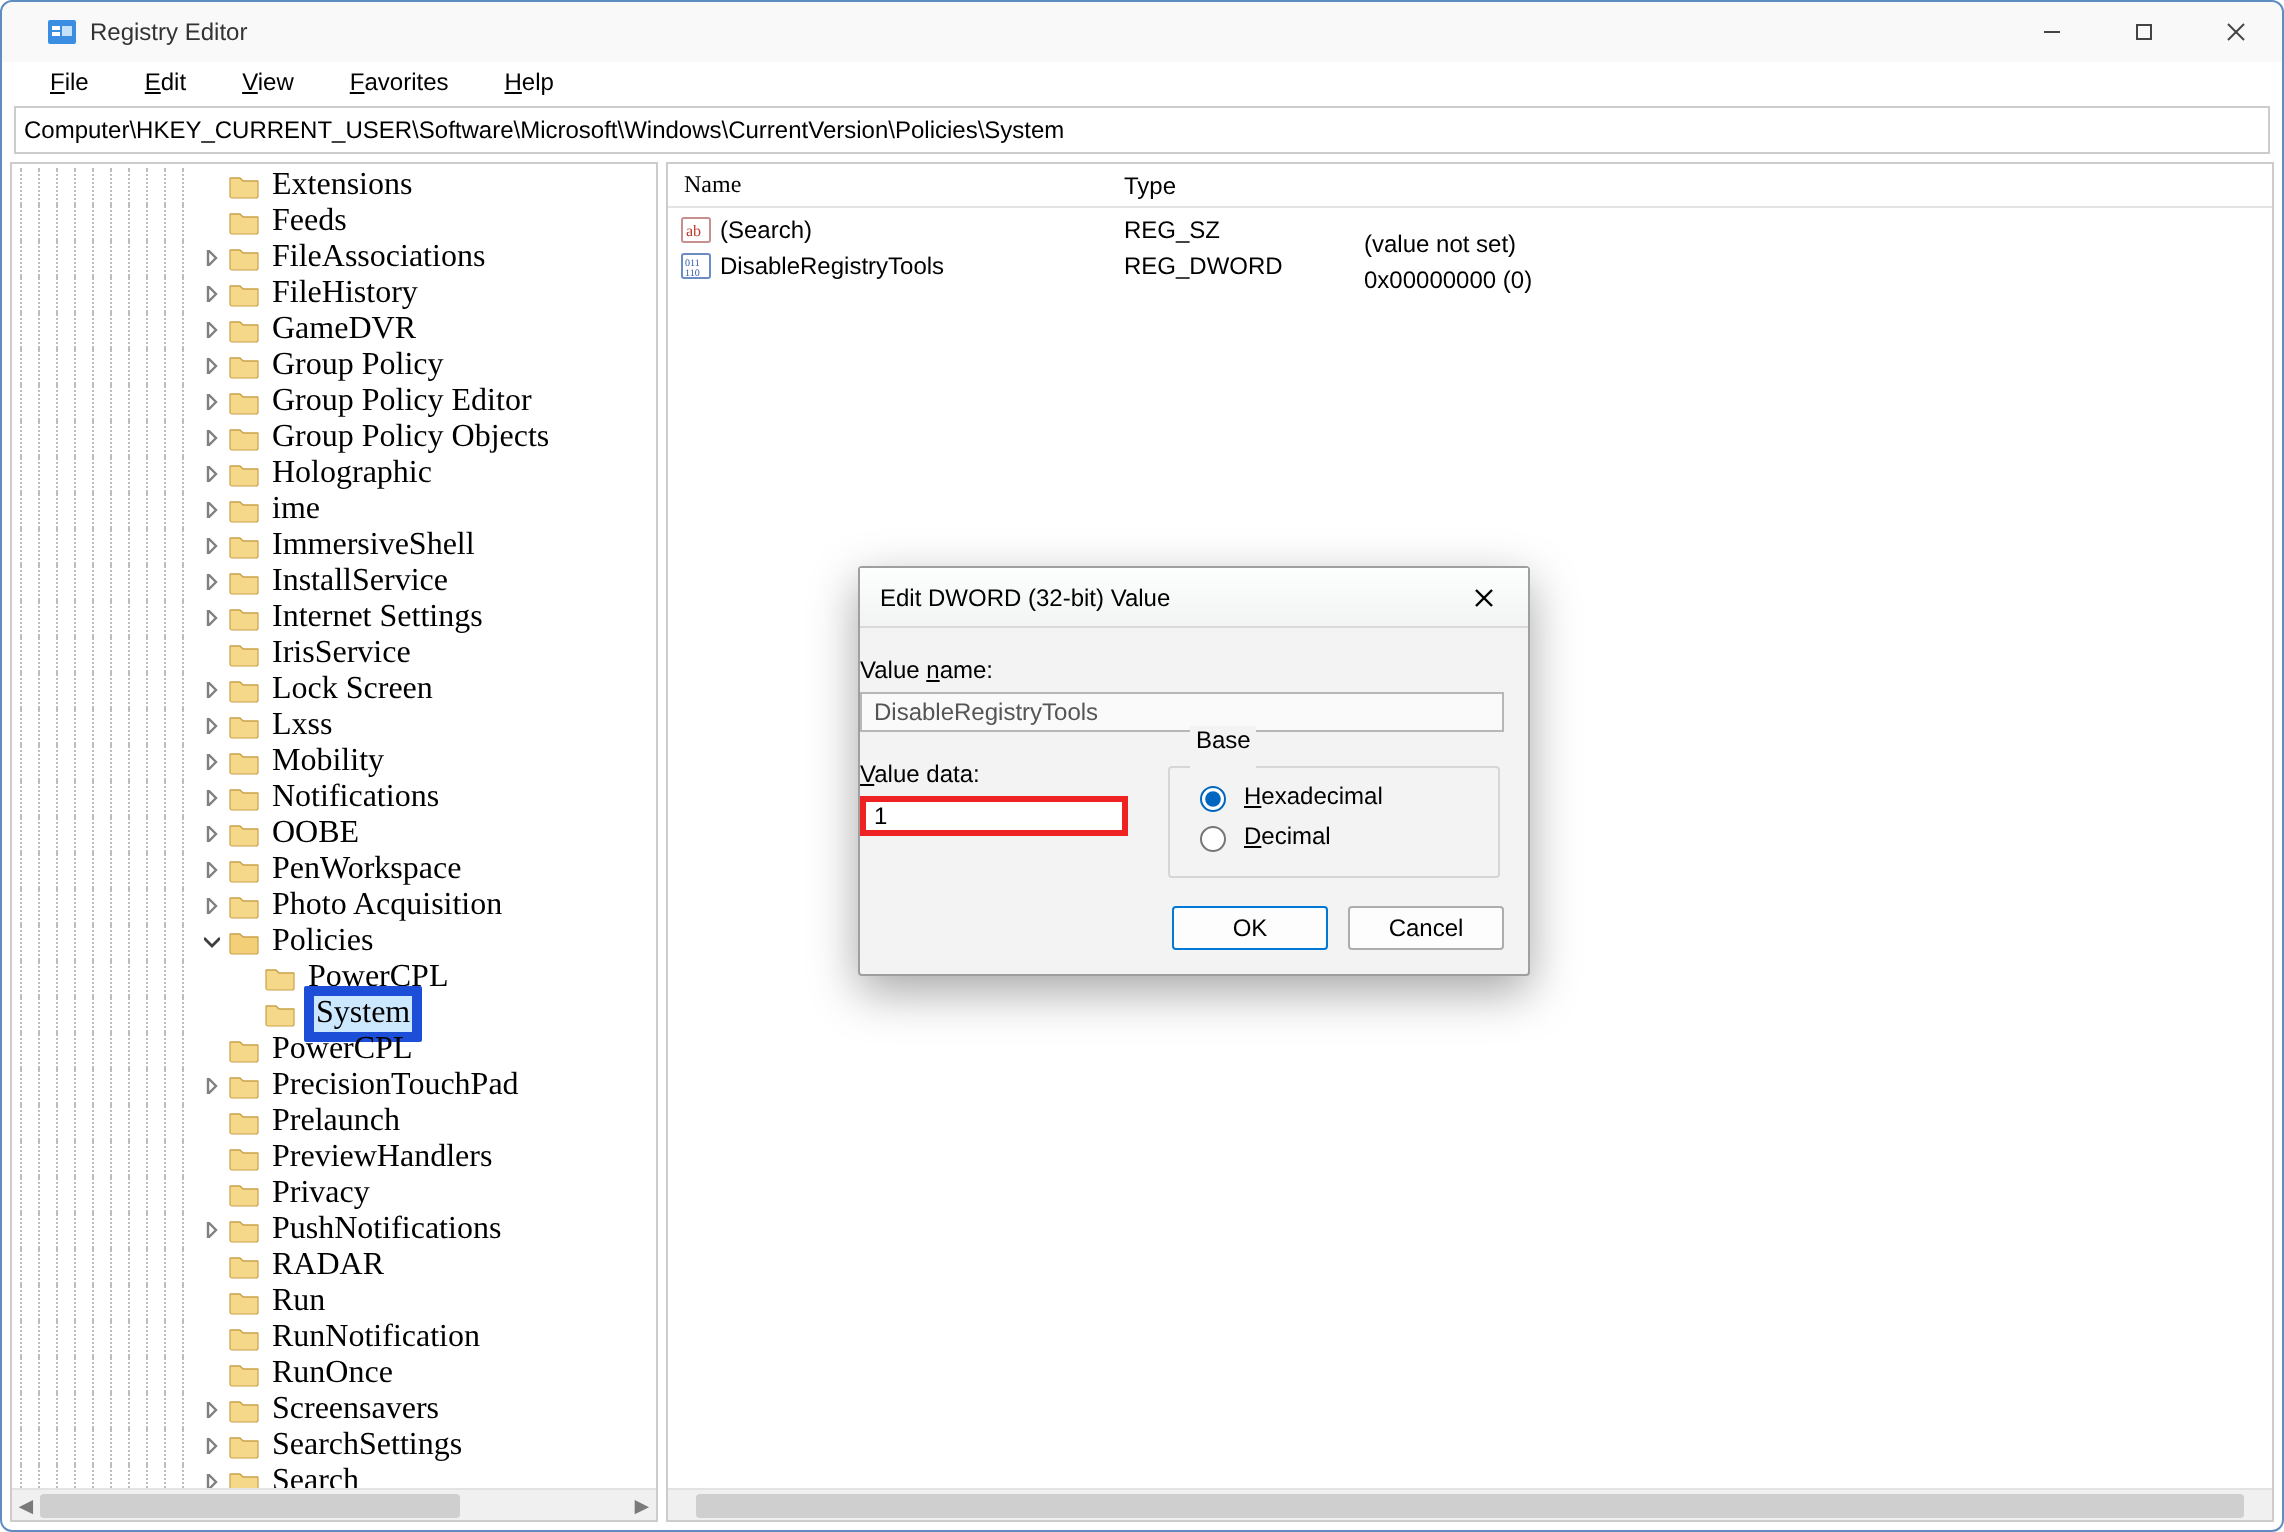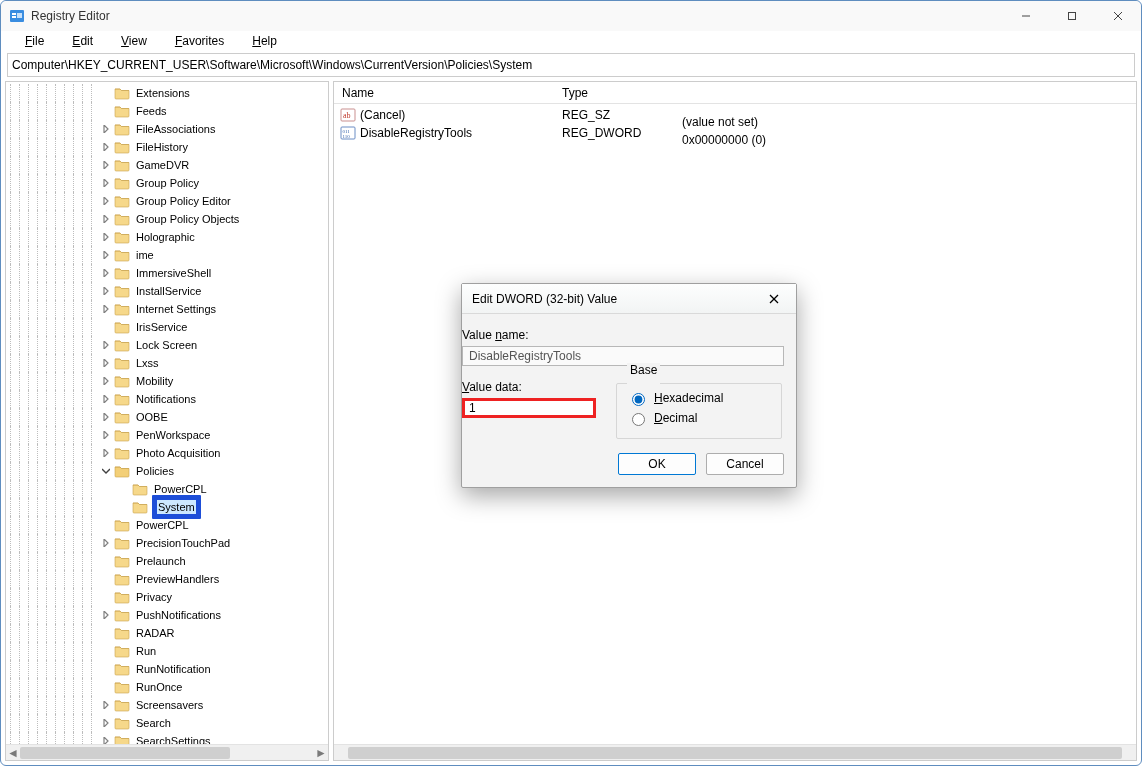--- a/index.html
+++ b/index.html
@@ -19,21 +19,21 @@
     display: flex;
     flex-direction: column;
     background: #ffffff;
     position: relative;
   }
   
   .titlebar {
     height: 30px;
     display: flex;
     align-items: center;
-    padding-left: 8px;
+    padding-left: 22px;
     background: #f9f9f9;
     border-top-left-radius: 6px;
     border-top-right-radius: 6px;
   }
   .titlebar .app-icon { width:16px; height:16px; margin-right:6px; }
   .titlebar .title { font-size:12px; color:#333; }
   .titlebar-spacer { flex:1; }
   .titlebar-buttons { display:flex; }
   .tbtn { width:46px; height:30px; display:flex; align-items:center; justify-content:center; color:#444; }
   .tbtn svg { width:10px; height:10px; }
@@ -97,21 +97,21 @@
   .indent { display:inline-block; height:100%; }
   .guide { display:inline-block; width:9px; height:100%; border-left:1px dotted #bdbdbd; }
   .exp {
     width:12px; height:12px; display:inline-flex; align-items:center; justify-content:center;
     margin-right:2px; color:#666;
   }
   .exp svg { width:8px; height:8px; }
   .folder {
     width:16px; height:14px; display:inline-block; margin-right:4px;
   }
-  .lbl { font-size:11px; }
+  .lbl { font-size:16px;font-family:Liberation Serif, serif; }
   .tree-row.selected .lbl-box {
     background:#cce8ff; border:5px solid #1d4ed8; padding:0 1px; border-radius:1px;
   }
   .lbl-box { padding:0 2px; }
 
   
   .hscroll {
     height:16px;
     background:#f0f0f0;
     border-top:1px solid #e3e3e3;
@@ -125,21 +125,21 @@
     position:absolute; top:0; width:14px; height:16px; display:flex; align-items:center; justify-content:center; color:#7a7a7a;
   }
   .hscroll .arrow.left{left:0;} .hscroll .arrow.right{right:0;}
 
   
   .list-header {
     height:22px; display:flex; align-items:center; border-bottom:1px solid #e3e3e3;
     font-size:12px; color:#000; background:#fff;
   }
   .col { padding-left:8px; }
-  .col.name { width:220px; }
+  .col.name { width:220px;font-family:Liberation Serif, serif; }
   .col.type { width:120px; }
   .col.data { flex:1; }
 
   .list-body { padding-top:2px; }
   .list-row { display:flex; align-items:center; height:18px; font-size:12px; }
   .list-row .cname { width:220px; display:flex; align-items:center; padding-left:6px; gap:4px;}
   .list-row .ctype { width:120px; padding-left:8px; }
   .list-row .cdata { flex:1; padding-left:8px;margin-top:13px; }
 
   .ic-str, .ic-bin { width:16px; height:16px; display:inline-block; }
@@ -149,21 +149,21 @@
     position:absolute; bottom:0; left:0; right:0; height:16px; background:#f0f0f0; border-top:1px solid #e3e3e3;
   }
   .hscroll2 .thumb2 {
     position:absolute; left:14px; top:2px; height:12px; right:14px;
     background:#cfcfcf; border-radius:2px;
   }
 
   
   .overlay {
     position:absolute;
-    left:460px; top:282px;
+    left:428px; top:282px;
     width:336px;
     background:#f3f3f3;
     border:1px solid #9f9f9f;
     border-radius:2px;
     box-shadow:0 8px 24px rgba(0,0,0,0.35);
   }
   .dlg-title {
     height:30px; display:flex; align-items:center; padding:0 10px; font-size:12px; color:#000;
     background: linear-gradient(#fdfefe,#f2f4f4);
     border-bottom:1px solid #d9d9d9;
@@ -1089,46 +1089,46 @@
               <svg viewBox="0 0 8 8">
                 <path d="M2 0 L6 4 L2 8 Z" fill="none" stroke="#808080" stroke-width="1.2"></path>
               </svg>
             </span>
             <span class="folder ">
               <svg viewBox="0 0 16 14">
   <path d="M1 3 h5 l1.5 1.5 H15 V12 a1 1 0 0 1 -1 1 H2 a1 1 0 0 1 -1 -1 Z" fill="#f6d88a" stroke="#caa24a" stroke-width="0.6"></path>
   <path d="M1 3 h5 l1.5 1.5 H15" fill="none" stroke="#caa24a" stroke-width="0.6"></path>
 </svg>
             </span>
+            <span class="lbl-box"><span class="lbl">SearchSettings</span></span>
+          </div>
+          <div class="tree-row">
+            <span class="guide"></span>
+            <span class="guide"></span>
+            <span class="guide"></span>
+            <span class="guide"></span>
+            <span class="guide"></span>
+            <span class="guide"></span>
+            <span class="guide"></span>
+            <span class="guide"></span>
+            <span class="guide"></span>
+            <span class="guide"></span>
+            <span class="indent" style="width:0px"></span>
+            <span class="exp">
+              <svg viewBox="0 0 8 8">
+                <path d="M2 0 L6 4 L2 8 Z" fill="none" stroke="#808080" stroke-width="1.2"></path>
+              </svg>
+            </span>
+            <span class="folder ">
+              <svg viewBox="0 0 16 14">
+  <path d="M1 3 h5 l1.5 1.5 H15 V12 a1 1 0 0 1 -1 1 H2 a1 1 0 0 1 -1 -1 Z" fill="#f6d88a" stroke="#caa24a" stroke-width="0.6"></path>
+  <path d="M1 3 h5 l1.5 1.5 H15" fill="none" stroke="#caa24a" stroke-width="0.6"></path>
+</svg>
+            </span>
             <span class="lbl-box"><span class="lbl">Search</span></span>
-          </div>
-          <div class="tree-row">
-            <span class="guide"></span>
-            <span class="guide"></span>
-            <span class="guide"></span>
-            <span class="guide"></span>
-            <span class="guide"></span>
-            <span class="guide"></span>
-            <span class="guide"></span>
-            <span class="guide"></span>
-            <span class="guide"></span>
-            <span class="guide"></span>
-            <span class="indent" style="width:0px"></span>
-            <span class="exp">
-              <svg viewBox="0 0 8 8">
-                <path d="M2 0 L6 4 L2 8 Z" fill="none" stroke="#808080" stroke-width="1.2"></path>
-              </svg>
-            </span>
-            <span class="folder ">
-              <svg viewBox="0 0 16 14">
-  <path d="M1 3 h5 l1.5 1.5 H15 V12 a1 1 0 0 1 -1 1 H2 a1 1 0 0 1 -1 -1 Z" fill="#f6d88a" stroke="#caa24a" stroke-width="0.6"></path>
-  <path d="M1 3 h5 l1.5 1.5 H15" fill="none" stroke="#caa24a" stroke-width="0.6"></path>
-</svg>
-            </span>
-            <span class="lbl-box"><span class="lbl">SearchSettings</span></span>
           </div>
         </div>
       <div class="hscroll">
         <div class="arrow left">◄</div>
         <div class="thumb"></div>
         <div class="arrow right">►</div>
       </div>
     </div>
 
     <div class="pane list-pane">
@@ -1136,21 +1136,21 @@
         <div class="col name">Name</div>
         <div class="col type">Type</div>
       </div>
       <div class="list-body" id="list-body">
           <div class="list-row">
             <div class="cname">
               <span class="ic-str"><svg viewBox="0 0 16 16">
                   <rect x="1" y="2" width="14" height="12" rx="1" fill="#fff" stroke="#c98f8f"></rect>
                   <text x="3" y="11" font-size="8" fill="#c0392b" font-family="Consolas">ab</text>
                 </svg></span>
-              <span>(Cancel)</span>
+              <span>(Search)</span>
             </div>
             <div class="ctype">REG_SZ</div>
             <div class="cdata">(value not set)</div>
           </div>
           <div class="list-row">
             <div class="cname">
               <span class="ic-bin"><svg viewBox="0 0 16 16">
                   <rect x="1" y="2" width="14" height="12" rx="1" fill="#fff" stroke="#6b8dc4"></rect>
                   <text x="2.5" y="8" font-size="5" fill="#2f5ea8" font-family="Consolas">011</text>
                   <text x="2.5" y="13" font-size="5" fill="#2f5ea8" font-family="Consolas">110</text>

